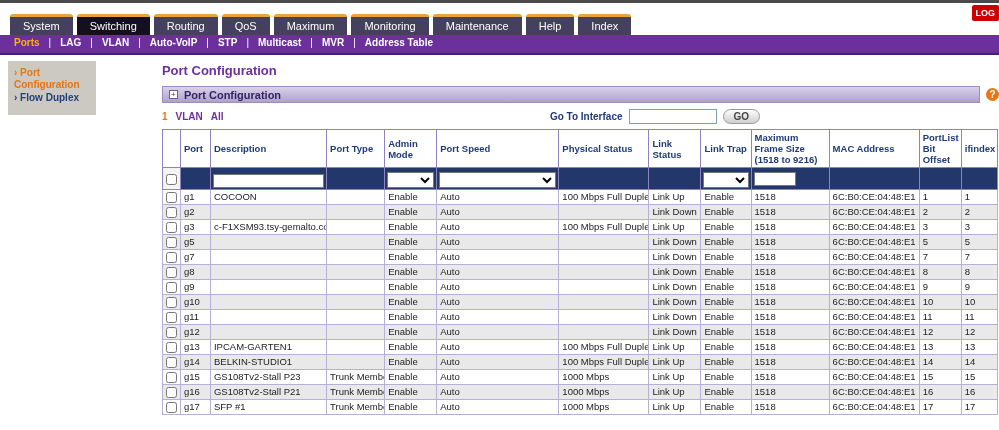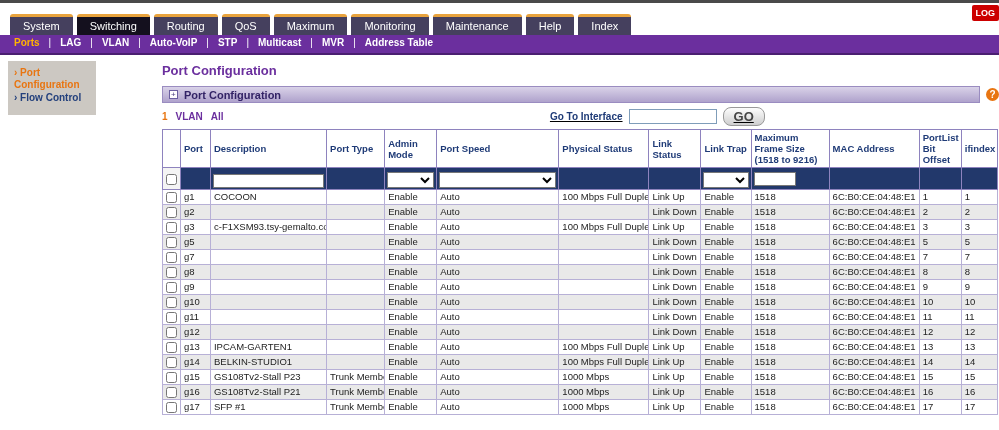--- a/index.html
+++ b/index.html
@@ -46,25 +46,25 @@
   .section-title { color:#332366; font-size:11px; font-weight:bold; }
   .toggle-icon { width:9px; height:9px; background:#fff; border:1px solid #6B5FA0;
                  font-size:8px; line-height:7px; text-align:center; color:#4A3F80; }
   .help-icon { width:13px; height:13px; border-radius:50%; background:#E87511; color:#fff;
                font-size:10px; font-weight:bold; text-align:center; line-height:13px; cursor:pointer; }
 
   .ctrl-row { position:relative; display:flex; align-items:center; gap:8px;
               margin:5px 0 4px; font-size:10px; height:17px; }
   .lags-num { color:#E87511; font-weight:bold; }
   .link { color:#6B2F9E; font-weight:bold; cursor:pointer; }
-  .goto { position:absolute; left:388px; display:flex; align-items:center; gap:6px;text-decoration:underline; }
+  .goto { position:absolute; left:388px; display:flex; align-items:center; gap:6px; }
   .goto-label { color:#1F3B77; font-weight:bold; }
   .goto-input { width:88px; height:15px; border:1px solid #7F9DB9; font-size:10px; padding:0 2px; }
   .go-btn { background:linear-gradient(#FDFDFD,#CFCFCF); border:1px solid #999;
-            border-radius:8px; font-size:13px; font-weight:bold; color:#444;
+            border-radius:8px; font-size:10px; font-weight:bold; color:#444;
             padding:1px 10px; cursor:pointer; }
 
   
   table { border-collapse:collapse; table-layout:fixed; width:836px; border:1px solid #6F61AC; }
   th { border:1px solid #8E83BE; color:#1F3B77; font-size:9.5px; text-align:left;
        padding:2px 3px; vertical-align:middle; background:#fff; font-weight:bold; line-height:11px; }
   tr.filter td { background:#22386B; border:1px solid #8E83BE; padding:1px 2px; height:18px; }
   tr.filter td.chk { background:#F4F4F4; text-align:center; }
   tbody td { border:1px solid #B7B0D6; font-size:9.5px; color:#222; padding:1px 3px;
              height:12px; line-height:11px; white-space:nowrap; overflow:hidden; }
@@ -109,21 +109,21 @@
     <span class="snitem">MVR</span>
     <span class="sep">|</span>
     <span class="snitem">Address Table</span>
   </div>
 
 <div class="content">
 
   <div class="sidebar">
     <div>
         <div class="sbitem active">Port Configuration</div>
-        <div class="sbitem">Flow Control</div>
+        <div class="sbitem">Flow Duplex</div>
       </div>
   </div>
 
   <div class="main">
 
     <div class="page-title">Port Configuration</div>
 
     <div class="section-row">
       <div class="section-bar">
         <span class="toggle-icon">+</span>

